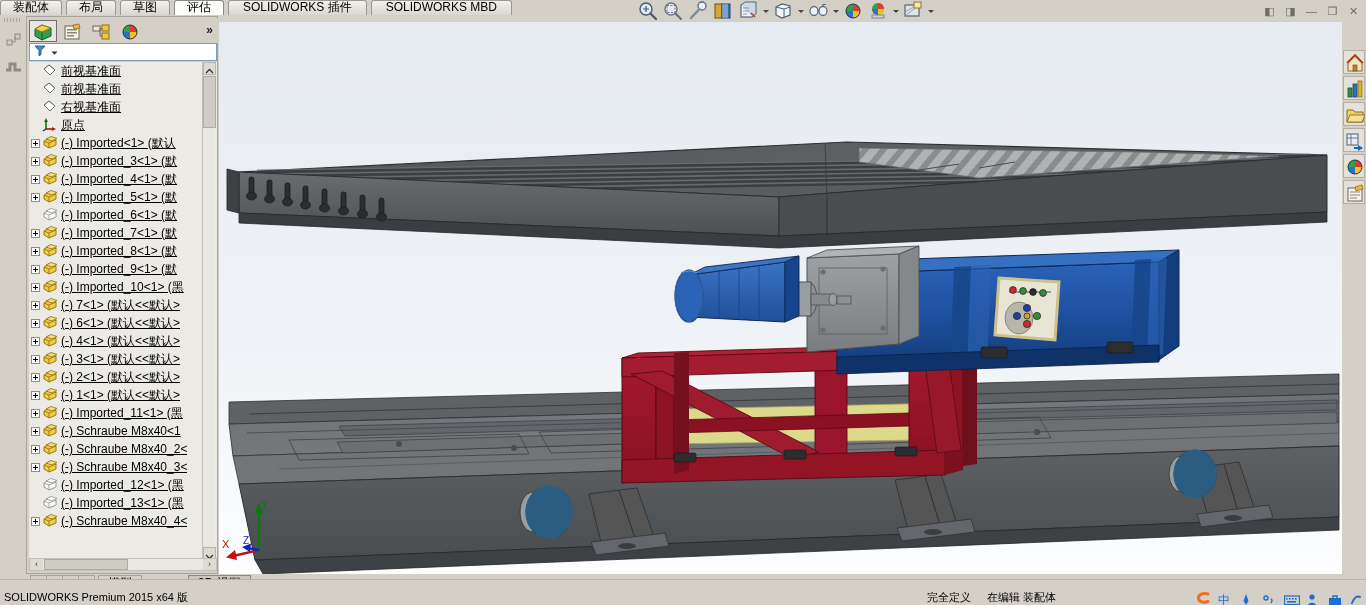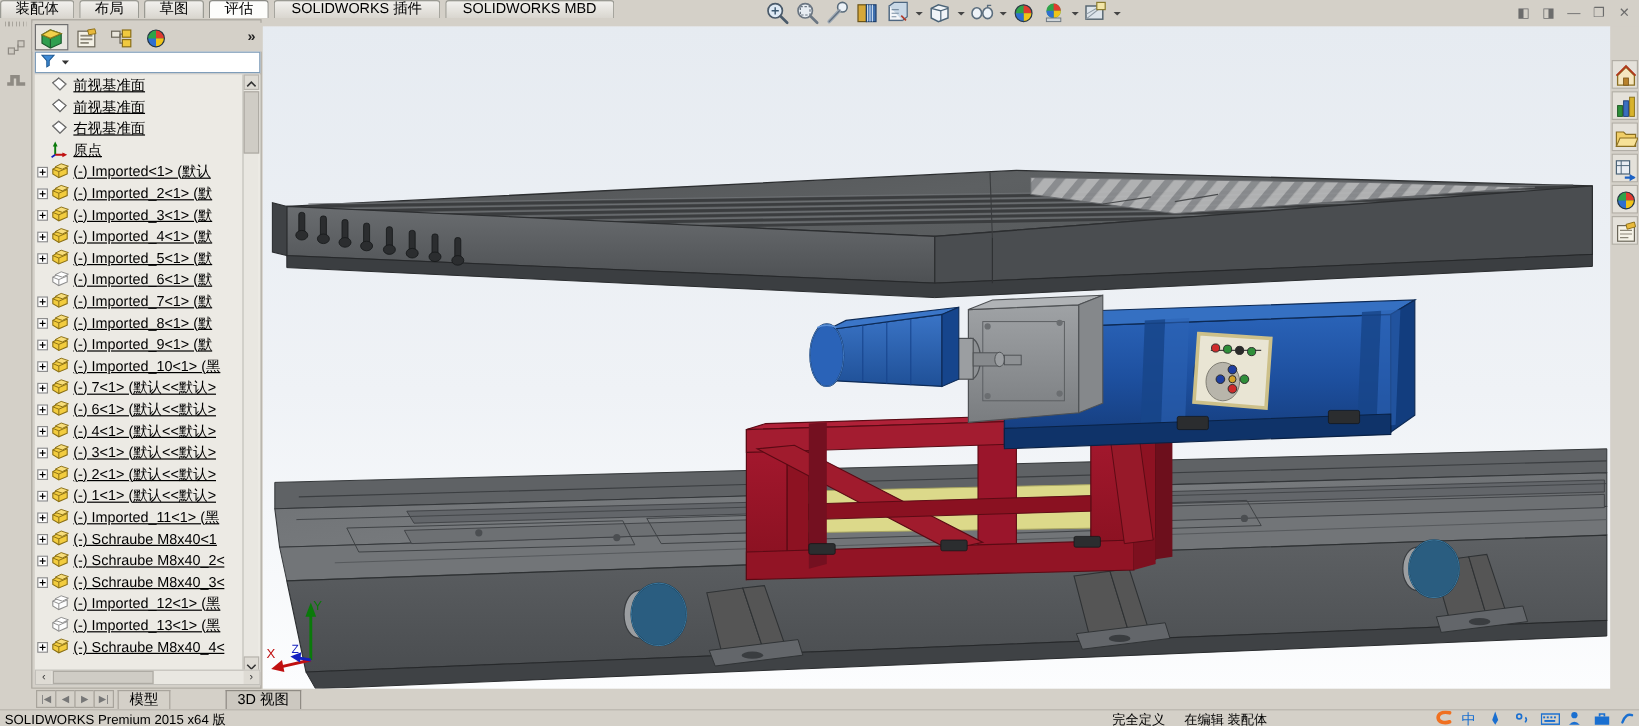--- a/index.html
+++ b/index.html
@@ -174,23 +174,23 @@
   .btab {
     height: 16px; padding: 0 9px; margin-left: 4px;
     font-size: 12px; line-height: 15px; color: #000;
     background: #d4d0c8; border: 1px solid #a8a49c; border-bottom: none;
     white-space: nowrap;
   }
   .btab.active { background: #ccc8c0; border-color: #8f8b84; }
 
   
   .statusbar {
-    position: absolute; left: 0; bottom: 0; width: 1366px; height: 14px;
+    position: absolute; left: 0; bottom: 0; width: 1366px; height: 26px;
     background: #d4d0c8; border-top: 1px solid #b9b5ad;
-    display: flex; align-items: flex-start;
+    display: flex; align-items: flex-end;
     font-size: 11px; color: #000;
   }
   .stleft { margin-left: 4px; white-space: nowrap; }
   .stright {
     position: absolute; right: 4px; display: flex; align-items: center; gap: 16px;
     white-space: nowrap;
   }
   .stitem { white-space: nowrap; }
 
   
@@ -414,30 +414,20 @@
         </div>
         <div class="treerow">
           <span class="plusbox"></span>
           <span class="ticon"><svg width="16" height="15" viewBox="0 0 16 15">
               <path d="M2 6 l5 -3 l7 2 v5 l-7 3 l-5 -3 z" fill="#f2cc3e" stroke="#8a6f15" stroke-width="0.9"></path>
               <path d="M2 6 l5 2 v5" fill="none" stroke="#8a6f15" stroke-width="0.8"></path>
               <path d="M7 8 l7 -3" fill="none" stroke="#8a6f15" stroke-width="0.8"></path>
               <path d="M4 4 l5 -2.5 l6 2 l-5 2.5 z" fill="#f7dd7a" stroke="#8a6f15" stroke-width="0.8"></path>
             </svg></span>
           <span class="tlabel">(-) Imported&lt;1&gt;  (默认</span>
-        </div>
-        <div class="treerow">
-          <span class="plusbox"></span>
-          <span class="ticon"><svg width="16" height="15" viewBox="0 0 16 15">
-              <path d="M2 6 l5 -3 l7 2 v5 l-7 3 l-5 -3 z" fill="#f2cc3e" stroke="#8a6f15" stroke-width="0.9"></path>
-              <path d="M2 6 l5 2 v5" fill="none" stroke="#8a6f15" stroke-width="0.8"></path>
-              <path d="M7 8 l7 -3" fill="none" stroke="#8a6f15" stroke-width="0.8"></path>
-              <path d="M4 4 l5 -2.5 l6 2 l-5 2.5 z" fill="#f7dd7a" stroke="#8a6f15" stroke-width="0.8"></path>
-            </svg></span>
-          <span class="tlabel">(-) Imported_2&lt;1&gt;  (默</span>
         </div>
         <div class="treerow">
           <span class="plusbox"></span>
           <span class="ticon"><svg width="16" height="15" viewBox="0 0 16 15">
               <path d="M2 6 l5 -3 l7 2 v5 l-7 3 l-5 -3 z" fill="#f2cc3e" stroke="#8a6f15" stroke-width="0.9"></path>
               <path d="M2 6 l5 2 v5" fill="none" stroke="#8a6f15" stroke-width="0.8"></path>
               <path d="M7 8 l7 -3" fill="none" stroke="#8a6f15" stroke-width="0.8"></path>
               <path d="M4 4 l5 -2.5 l6 2 l-5 2.5 z" fill="#f7dd7a" stroke="#8a6f15" stroke-width="0.8"></path>
             </svg></span>
           <span class="tlabel">(-) Imported_3&lt;1&gt;  (默</span>

